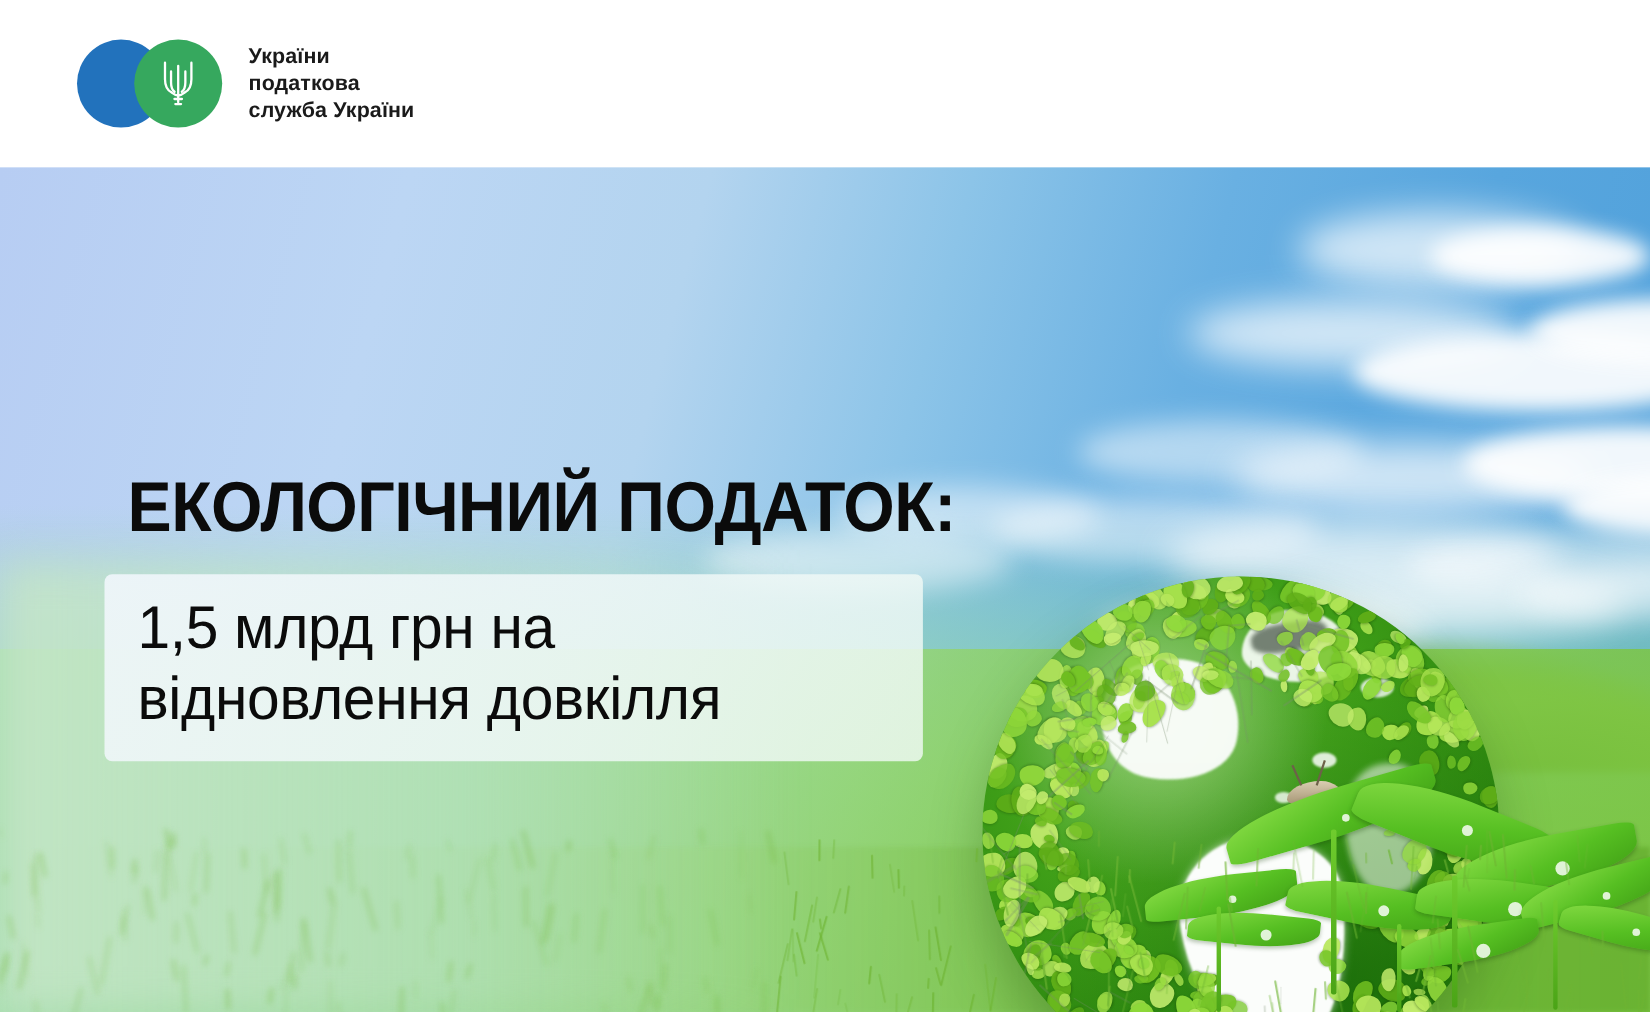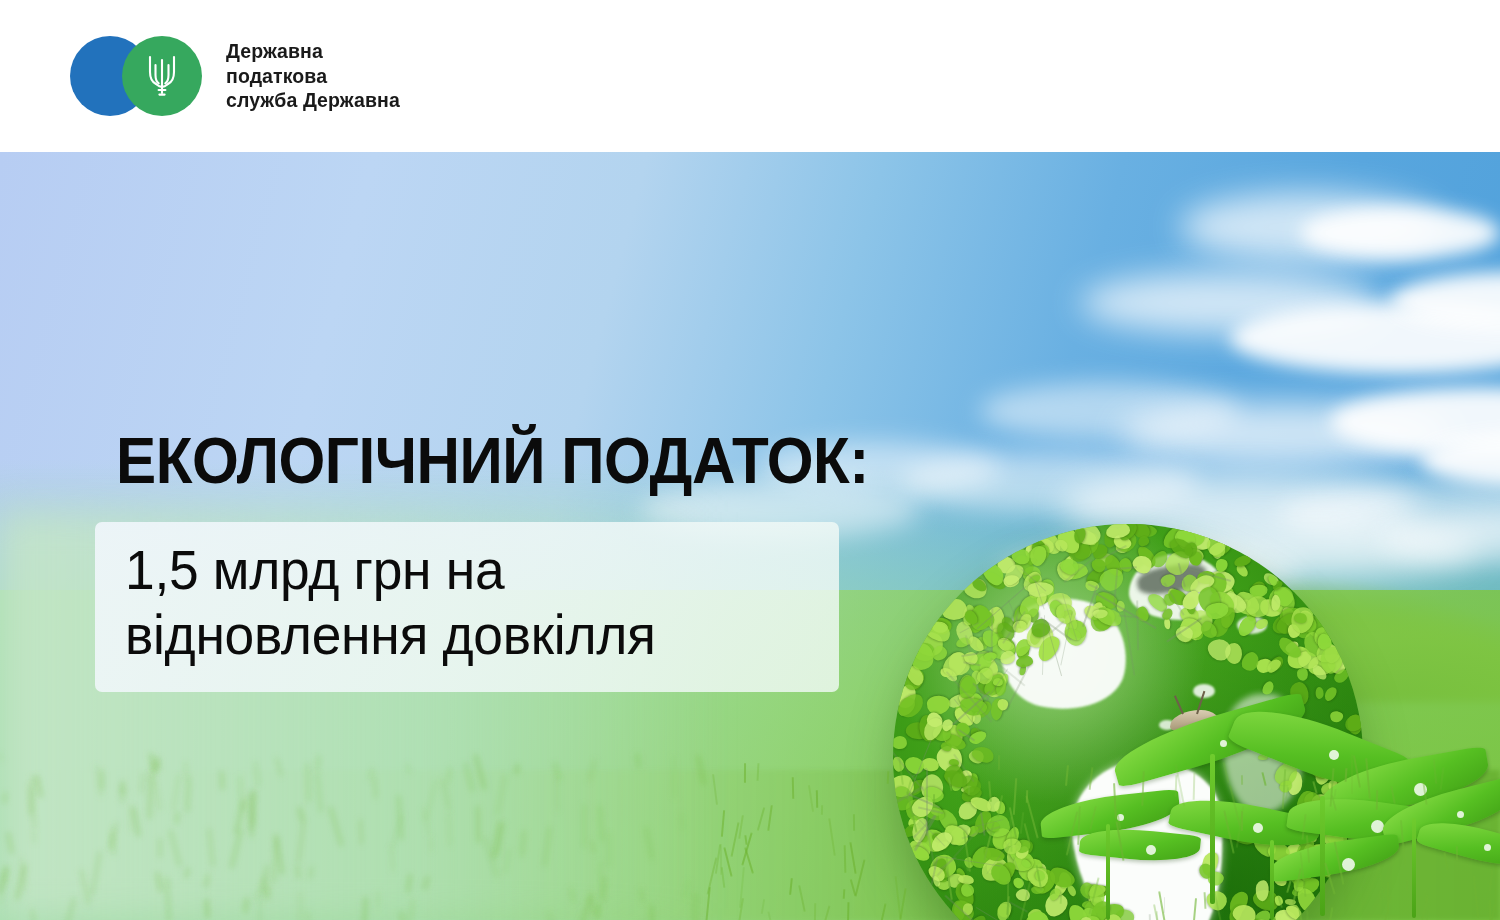--- a/index.html
+++ b/index.html
@@ -1083,20 +1083,20 @@
               <path d="M11.5 12 V22 q0 6 3.2 8.4"></path>
               <path d="M24.5 12 V22 q0 6 -3.2 8.4"></path>
               <path d="M12.6 31.5 q5.4 4.6 10.8 0"></path>
               <path d="M14.6 37 h6.8"></path>
               <path d="M15.4 41.6 h5.2"></path>
             </g>
           </svg>
         </div>
       </div>
       <div class="logo-text">
-        <div>Державна</div>
+        <div>України</div>
         <div>податкова</div>
-        <div>служба Державна</div>
+        <div>служба України</div>
       </div>
     </div>
   </div>
 
 </div>
 
 </body></html>

